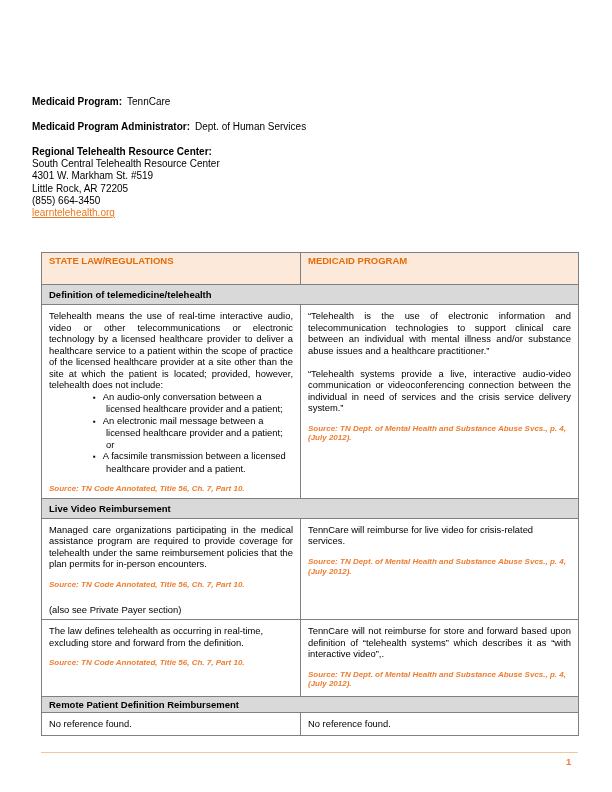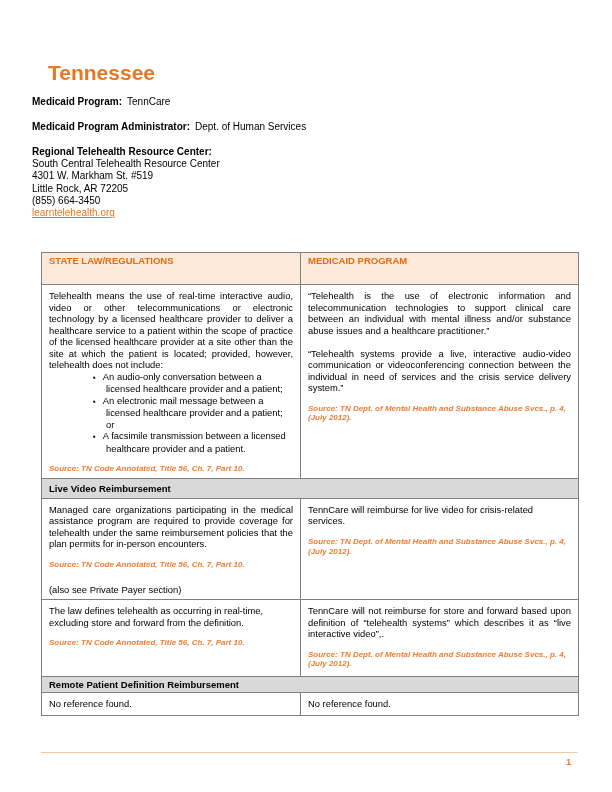--- a/index.html
+++ b/index.html
@@ -121,21 +121,20 @@
     font-size: 9.5px;
     font-weight: bold;
     color: #ED7D31;
   }
 </style>
 </head>
 <body>
 
 <div class="page">
 
-  <h1 class="title">Tennessee</h1>
 
   <div class="intro">
     <p><span class="b">Medicaid Program:</span><span class="val">TennCare</span></p>
     <div class="gap"></div>
     <p><span class="b">Medicaid Program Administrator:</span><span class="val">Dept. of Human Services</span></p>
     <div class="gap"></div>
     <p class="b">Regional Telehealth Resource Center:</p>
     <p>South Central Telehealth Resource Center</p>
     <p>4301 W. Markham St. #519</p>
     <p>Little Rock, AR 72205</p>
@@ -148,20 +147,23 @@
         <col class="col-left">
         <col class="col-right">
       </colgroup>
 
     <tbody>
         <tr class="head">
       <th>STATE LAW/REGULATIONS</th>
       <th>MEDICAID PROGRAM</th>
     </tr>
 
+    <tr class="section">
+      <td colspan="2">Definition of telemedicine/telehealth</td>
+    </tr>
     <tr class="bodyrow r1">
       <td>
         <p class="body-p">Telehealth means the use of real-time interactive audio, video or other telecommunications or electronic technology by a licensed healthcare provider to deliver a healthcare service to a patient within the scope of practice of the licensed healthcare provider at a site other than the site at which the patient is located; provided, however, telehealth does not include:</p>
         <ul class="bullets">
           <li>An audio-only conversation between a licensed healthcare provider and a patient;</li>
           <li>An electronic mail message between a licensed healthcare provider and a patient; or</li>
           <li>A facsimile transmission between a licensed healthcare provider and a patient.</li>
         </ul>
         <p class="source">Source: TN Code Annotated, Title 56, Ch. 7, Part 10.</p>
       </td>
@@ -186,21 +188,21 @@
         <p class="source">Source: TN Dept. of Mental Health and Substance Abuse Svcs., p. 4, (July 2012).</p>
       </td>
     </tr>
 
     <tr class="bodyrow r3">
       <td>
         <p class="body-p" style="text-align:left">The law defines telehealth as occurring in real-time, excluding store and forward from the definition.</p>
         <p class="source">Source: TN Code Annotated, Title 56, Ch. 7, Part 10.</p>
       </td>
       <td>
-        <p class="body-p">TennCare will not reimburse for store and forward based upon definition of “telehealth systems” which describes it as “live interactive video”,.</p>
+        <p class="body-p">TennCare will not reimburse for store and forward based upon definition of “telehealth systems” which describes it as “with interactive video”,.</p>
         <p class="source">Source: TN Dept. of Mental Health and Substance Abuse Svcs., p. 4, (July 2012).</p>
       </td>
     </tr>
 
     <tr class="section short">
       <td colspan="2">Remote Patient Definition Reimbursement</td>
     </tr>
     <tr class="bodyrow r4">
       <td>
         <p class="body-p" style="text-align:left">No reference found.</p>

